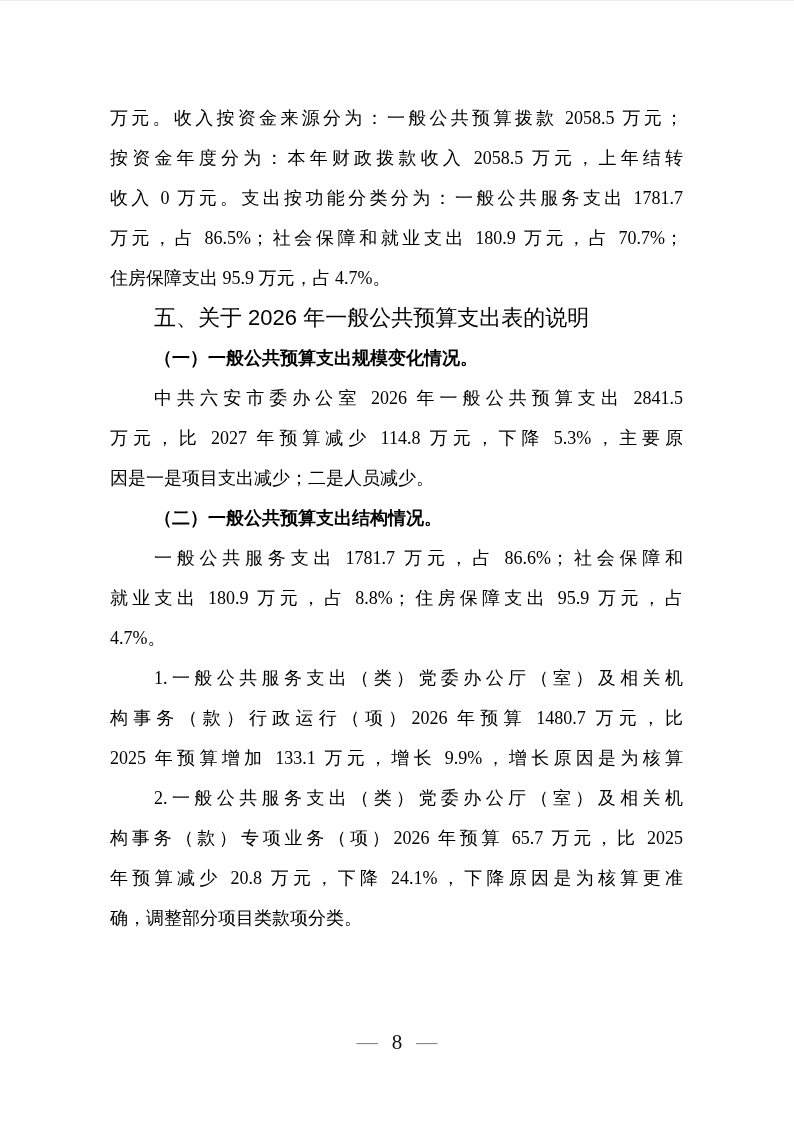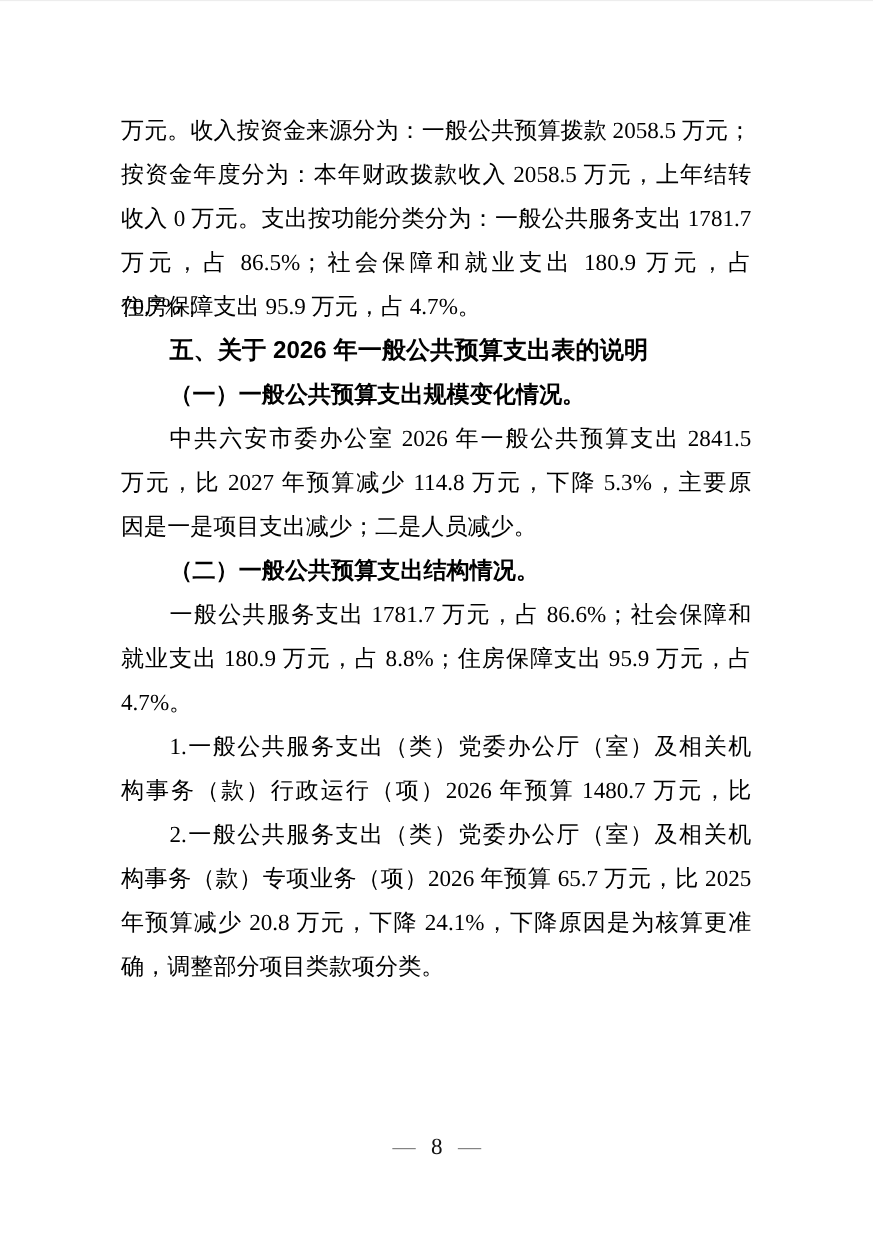--- a/index.html
+++ b/index.html
@@ -14,36 +14,36 @@
   .page {
     position: relative;
     box-sizing: border-box;
     width: 794px;
     height: 1122px;
     padding: 97px 111px 0 110px;
     background: #ffffff;
     border-top: 1px solid #ededed;
   }
   .ln {
-    font-size: 21px;
+    font-size: 18px;
     line-height: 40px;
     height: 40px;
     text-align: left;
   }
   
   .fill {
     text-align: justify;
     text-align-last: justify;
   }
   
   .ind { text-indent: 44px; }
   
   .h1 {
     font-family: "Liberation Sans", "DejaVu Sans", sans-serif;
-    font-weight: 700;
+    font-weight: 400;
     font-size: 22px;
   }
   
   .h2 { font-weight: 700; }
   .b  { font-weight: 400; }
   .footer {
     position: absolute;
     left: 0;
     top: 1026px;
     width: 794px;
@@ -73,20 +73,21 @@
   <div class="ln"><span class="b"></span><span>因是一是项目支出减少；二是人员减少。</span></div>
 
   <div class="ln h2 ind"><span>（二）一般公共预算支出结构情况。</span></div>
   <div class="ln fill ind"><span class="b"></span><span>一般公共服务支出 1781.7 万元，占 86.6%；社会保障和</span></div>
   <div class="ln fill"><span class="b"></span><span>就业支出 180.9 万元，占 8.8%；住房保障支出 95.9 万元，占</span></div>
   <div class="ln"><span class="b"></span><span>4.7%。</span></div>
 
 
   <div class="ln fill ind"><span class="b">1.一般公共服务支出（类）党委办公厅（室）及相关机</span><span></span></div>
   <div class="ln fill"><span class="b">构事务（款）行政运行（项）</span><span>2026 年预算 1480.7 万元，比</span></div>
+  <div class="ln fill"><span class="b"></span><span>2025 年预算增加 133.1 万元，增长 9.9%，增长原因是为核算</span></div>
 
   <div class="ln fill ind"><span class="b">2.一般公共服务支出（类）党委办公厅（室）及相关机</span><span></span></div>
   <div class="ln fill"><span class="b">构事务（款）专项业务（项）</span><span>2026 年预算 65.7 万元，比 2025</span></div>
   <div class="ln fill"><span class="b"></span><span>年预算减少 20.8 万元，下降 24.1%，下降原因是为核算更准</span></div>
   <div class="ln"><span class="b"></span><span>确，调整部分项目类款项分类。</span></div>
 
   <div class="footer">
     <span class="dash">—</span><span class="num">8</span><span class="dash">—</span>
   </div>
 

